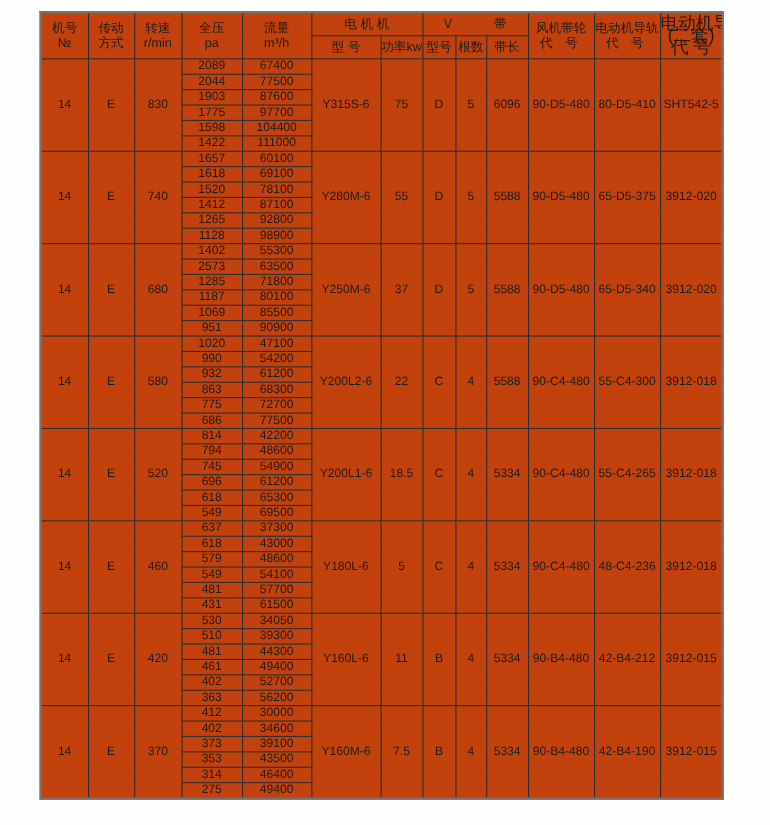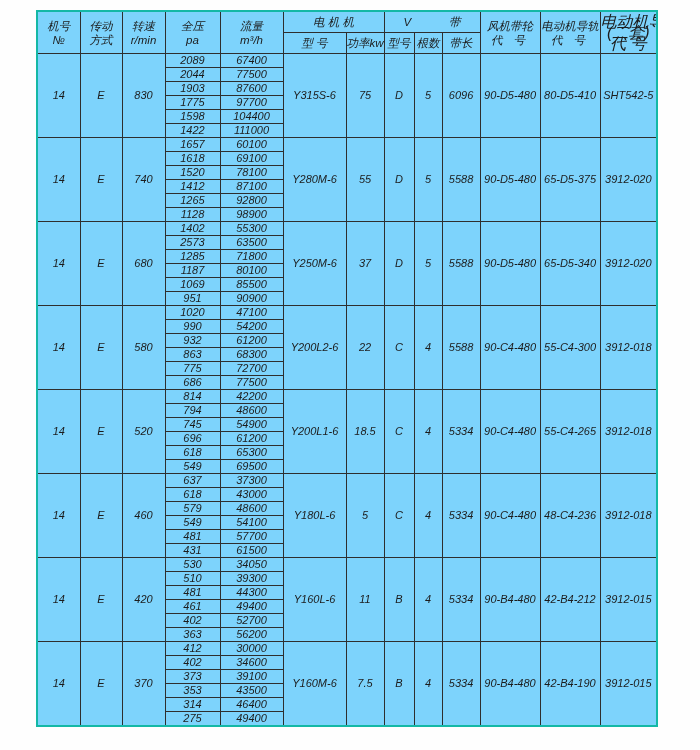--- a/index.html
+++ b/index.html
@@ -5,23 +5,22 @@
   html,body{margin:0;padding:0;background:#ffffff;}
   body{
     width:700px;height:750px;
     font-family:"Liberation Sans","DejaVu Sans",sans-serif;
     color:#1c1c1c;
   }
   .sheet{position:relative;width:700px;height:750px;background:#fefefe;}
   table.spec{
     position:absolute;left:36px;top:10px;width:620px;
     border-collapse:collapse;table-layout:fixed;
-    border:2px solid #14b8a6;
-    background:#7dd3fc;
-    font-style:italic;
+    border:2px solid #737373;
+    background:#c2410c;
   }
   th,td{
     border:1px solid #2e2e2e;
     text-align:center;vertical-align:middle;
     font-weight:normal;padding:0;overflow:hidden;white-space:nowrap;
   }
   thead th{font-size:11.5px;line-height:14px;height:20px;}
   thead .twoline div{line-height:14px;}
   thead .small3 div{font-size:16px;line-height:11px;}
   .spread{display:flex;justify-content:space-around;align-items:center;}

